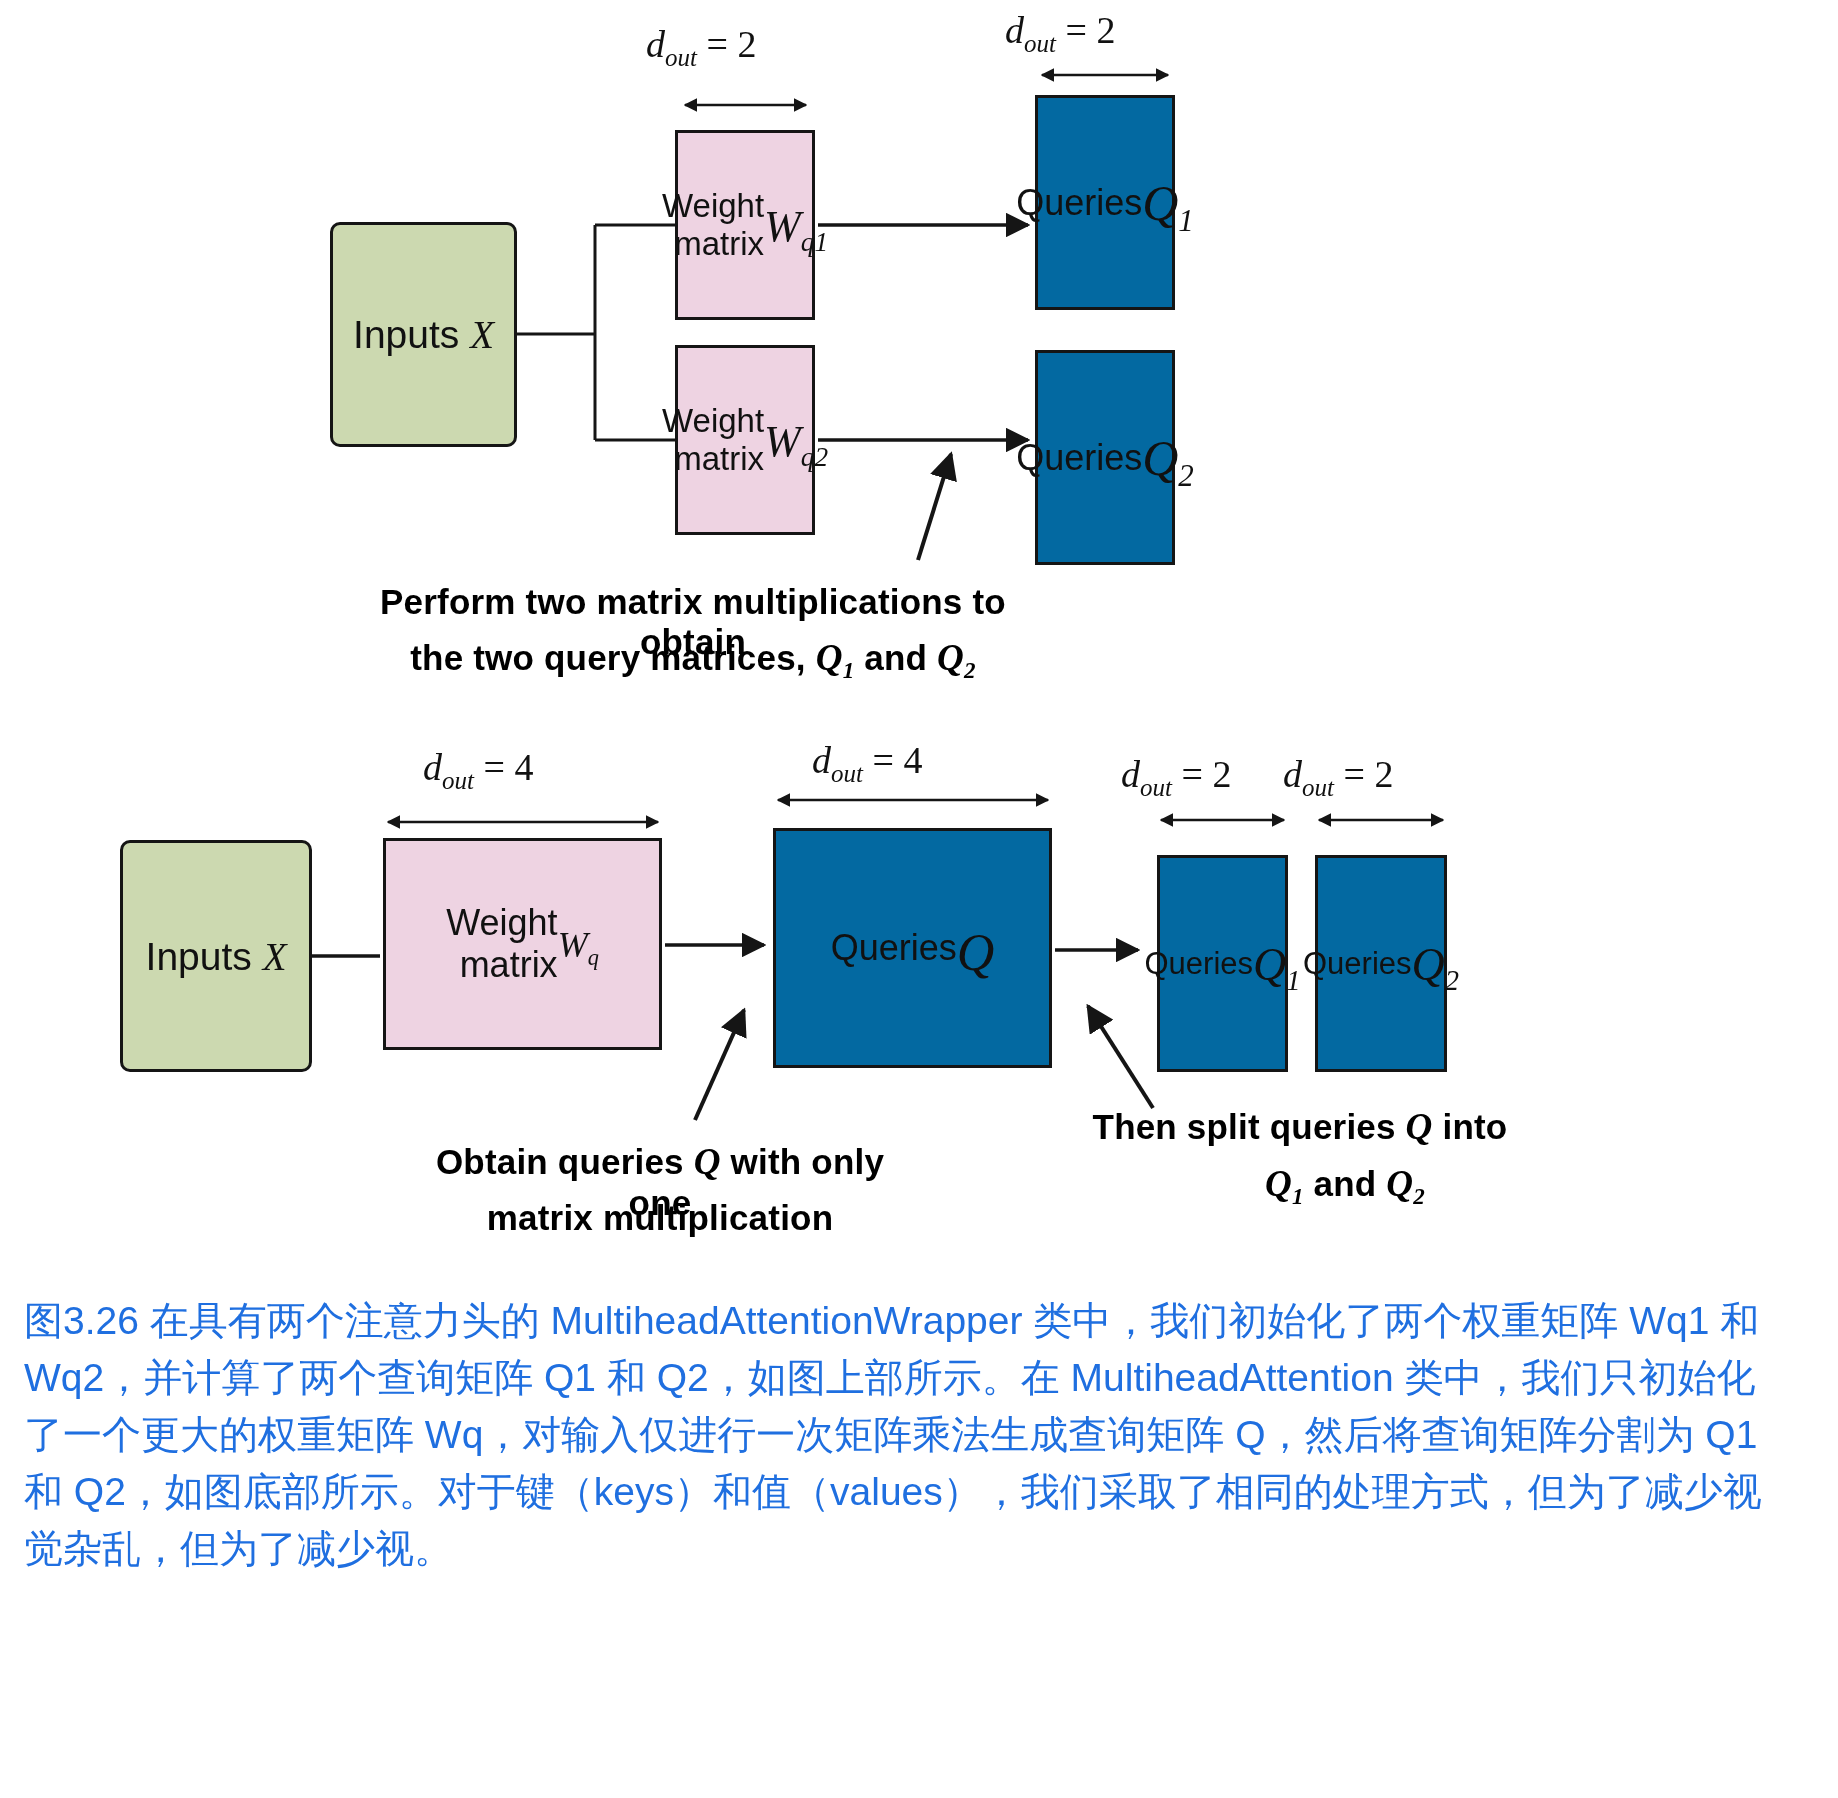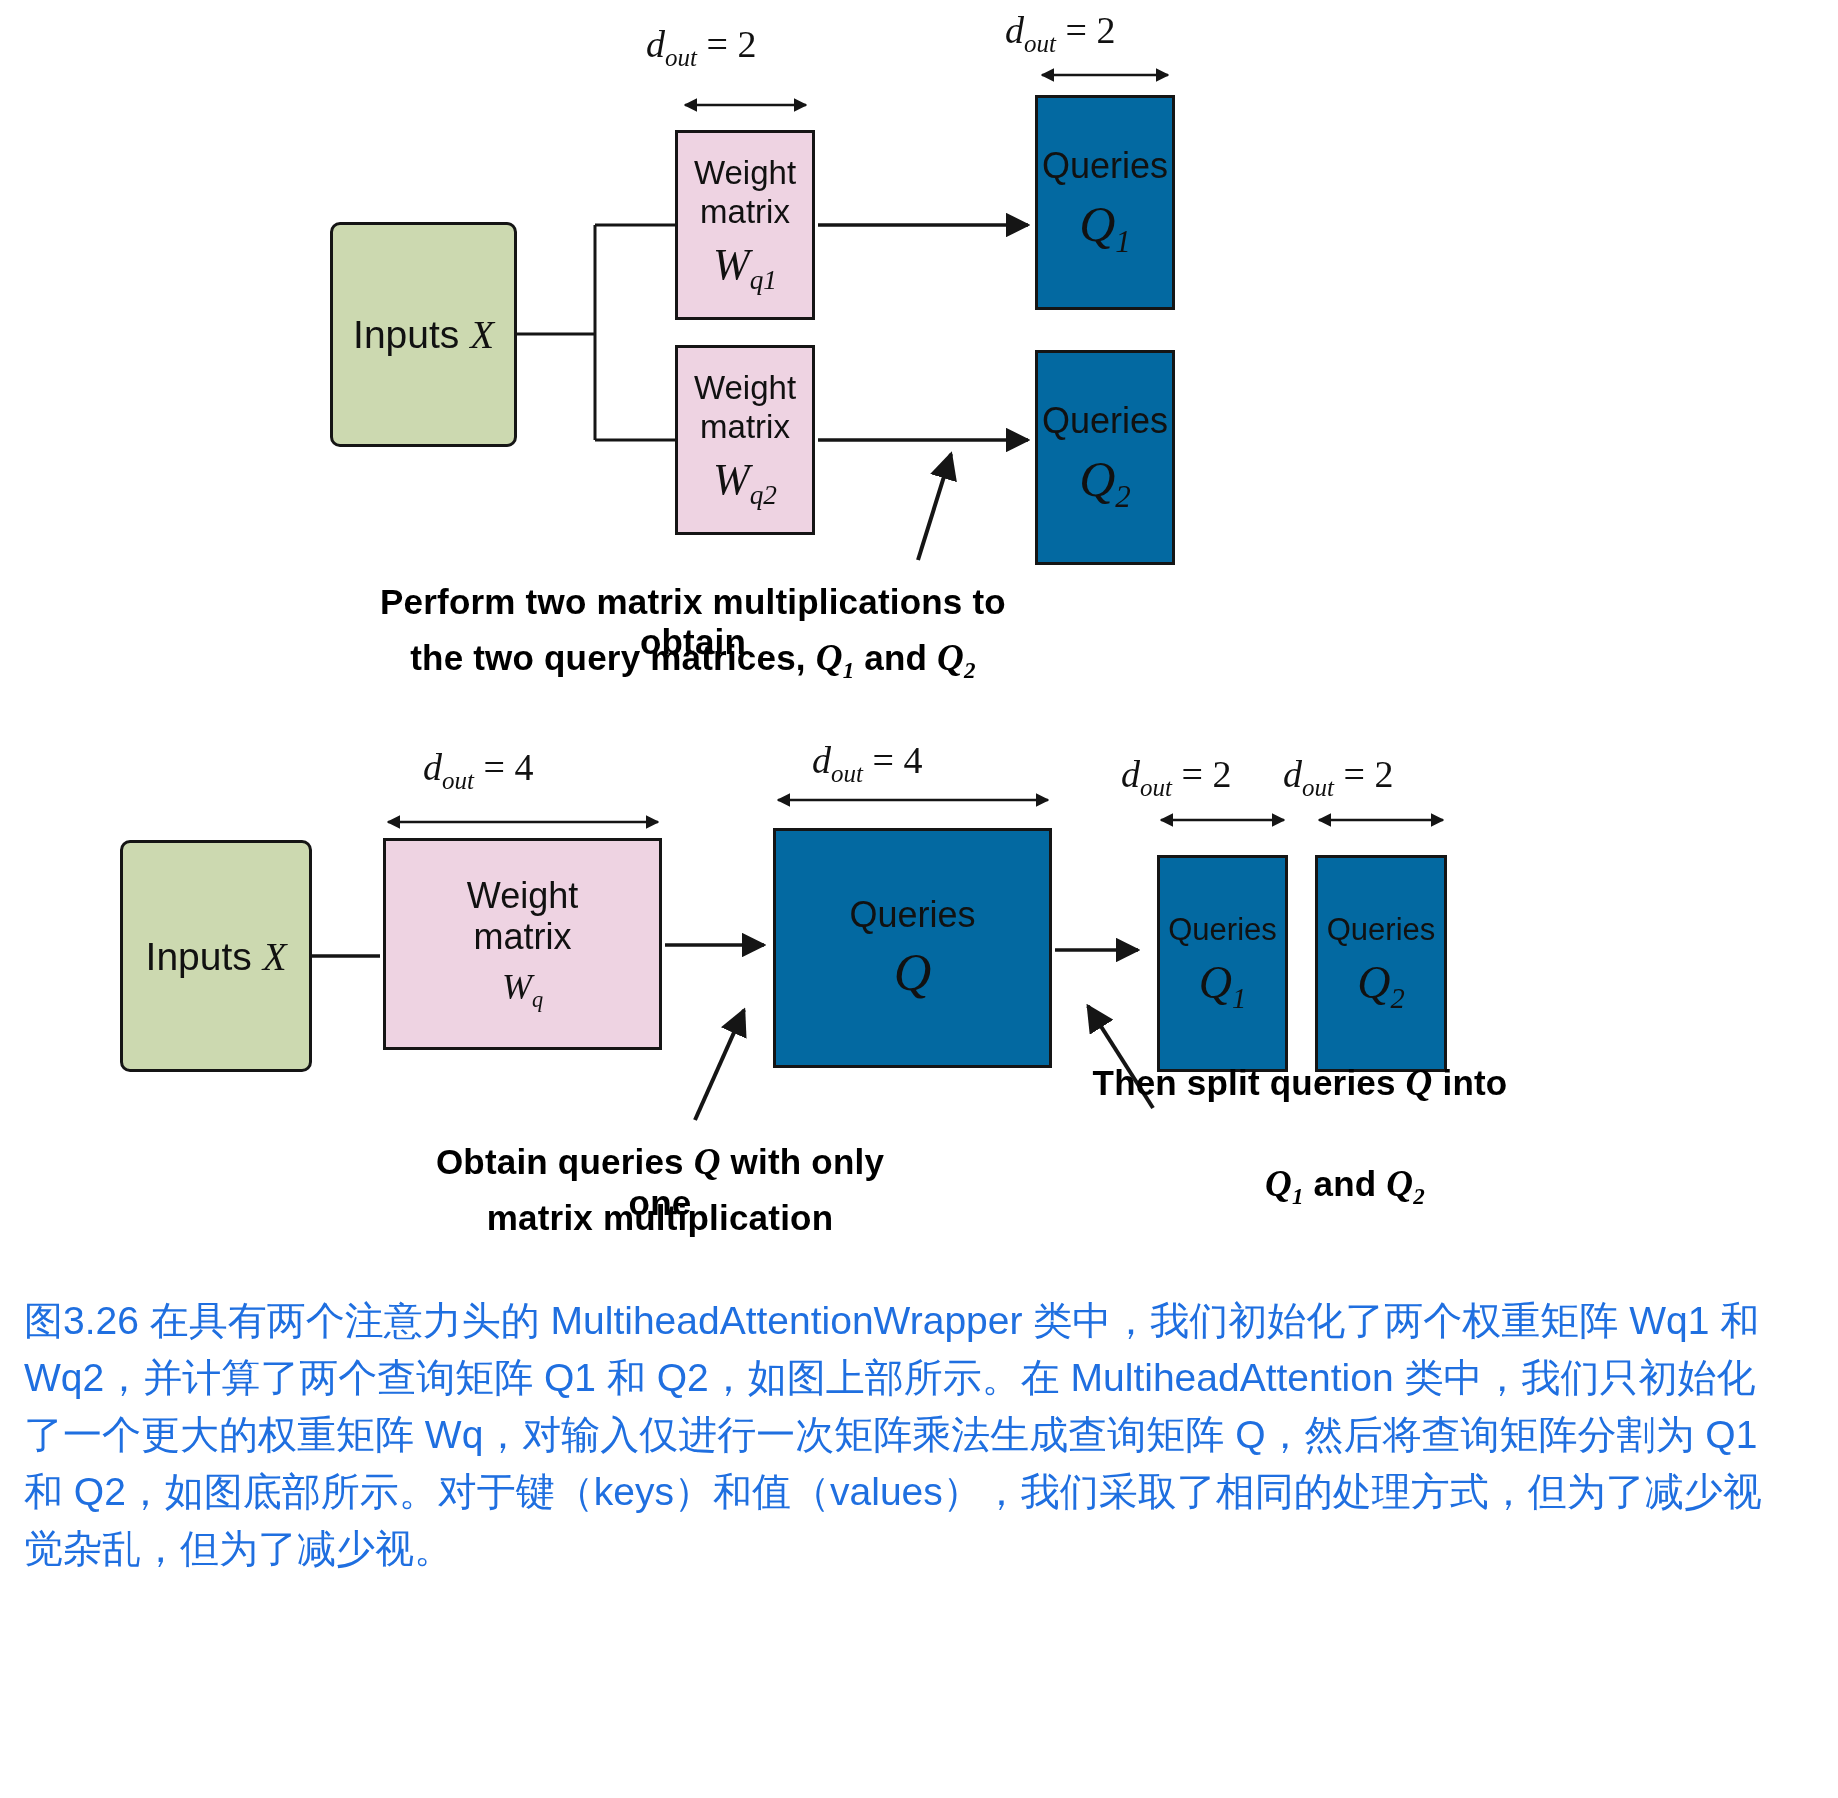--- a/index.html
+++ b/index.html
@@ -2,22 +2,22 @@
 <html><head>
 <meta charset="utf-8">
 <style>
   * { margin:0; padding:0; box-sizing:border-box; }
   html,body { background:#ffffff; }
   body { font-family:"Liberation Sans", sans-serif; color:#111; }
   .canvas { position:relative; width:1838px; height:1798px; background:#ffffff; overflow:hidden; }
 
   svg.overlay { position:absolute; left:0; top:0; pointer-events:none; }
 
-  .box { position:absolute; border:3px solid #151515; display:flex; flex-direction:column;
-         align-items:center; justify-content:center; text-align:center; }
+  .box { position:absolute; border:3px solid #151515; display:flex; flex-direction:row;
+         align-items:center; justify-content:center; text-align:right; }
   .green  { background:#ccd9b0;border-radius:10px; }
   .pink   { background:#eed3e2; }
   .purple { background:#0369a1; }
 
   .lbl   { font-size:33px; line-height:1.16; color:#111; }
   .lbl-lg{ font-size:36px; }
   .inputs-lbl { font-size:39px; }
   .mi    { font-family:"Liberation Serif", serif; font-style:italic; }
   .mvar  { font-family:"Liberation Serif", serif; font-style:italic; margin-top:8px; font-size:44px; }
   .mvar sub { font-size:0.62em; font-style:italic; }
@@ -177,21 +177,21 @@
     <div class="mvar" style="font-size:46px;">
       <span>Q</span><sub>2</sub>
     </div>
   </div>
 
   <div class="cap" style="left:410px; top:1140px; width:500px;">
     <span>Obtain queries </span><span class="mi">Q</span><span> with only one</span>
   </div>
   <div class="cap" style="left:410px; top:1198px; width:500px;">matrix multiplication</div>
 
-  <div class="cap" style="left:1050px; top:1061px; width:500px;">
+  <div class="cap" style="left:1050px; top:1105px; width:500px;">
     <span>Then split queries </span><span class="mi">Q</span><span> into</span>
   </div>
   <div class="cap" style="left:1095px; top:1162px; width:500px;">
     <span class="mi"><span>Q</span><sub>1</sub></span><span> and </span><span class="mi"><span>Q</span><sub>2</sub></span>
   </div>
 
   <div class="figcap">
     <div>图3.26 在具有两个注意力头的 MultiheadAttentionWrapper 类中，我们初始化了两个权重矩阵 Wq1 和</div>
     <div>Wq2，并计算了两个查询矩阵 Q1 和 Q2，如图上部所示。在 MultiheadAttention 类中，我们只初始化</div>
     <div>了一个更大的权重矩阵 Wq，对输入仅进行一次矩阵乘法生成查询矩阵 Q，然后将查询矩阵分割为 Q1</div>

